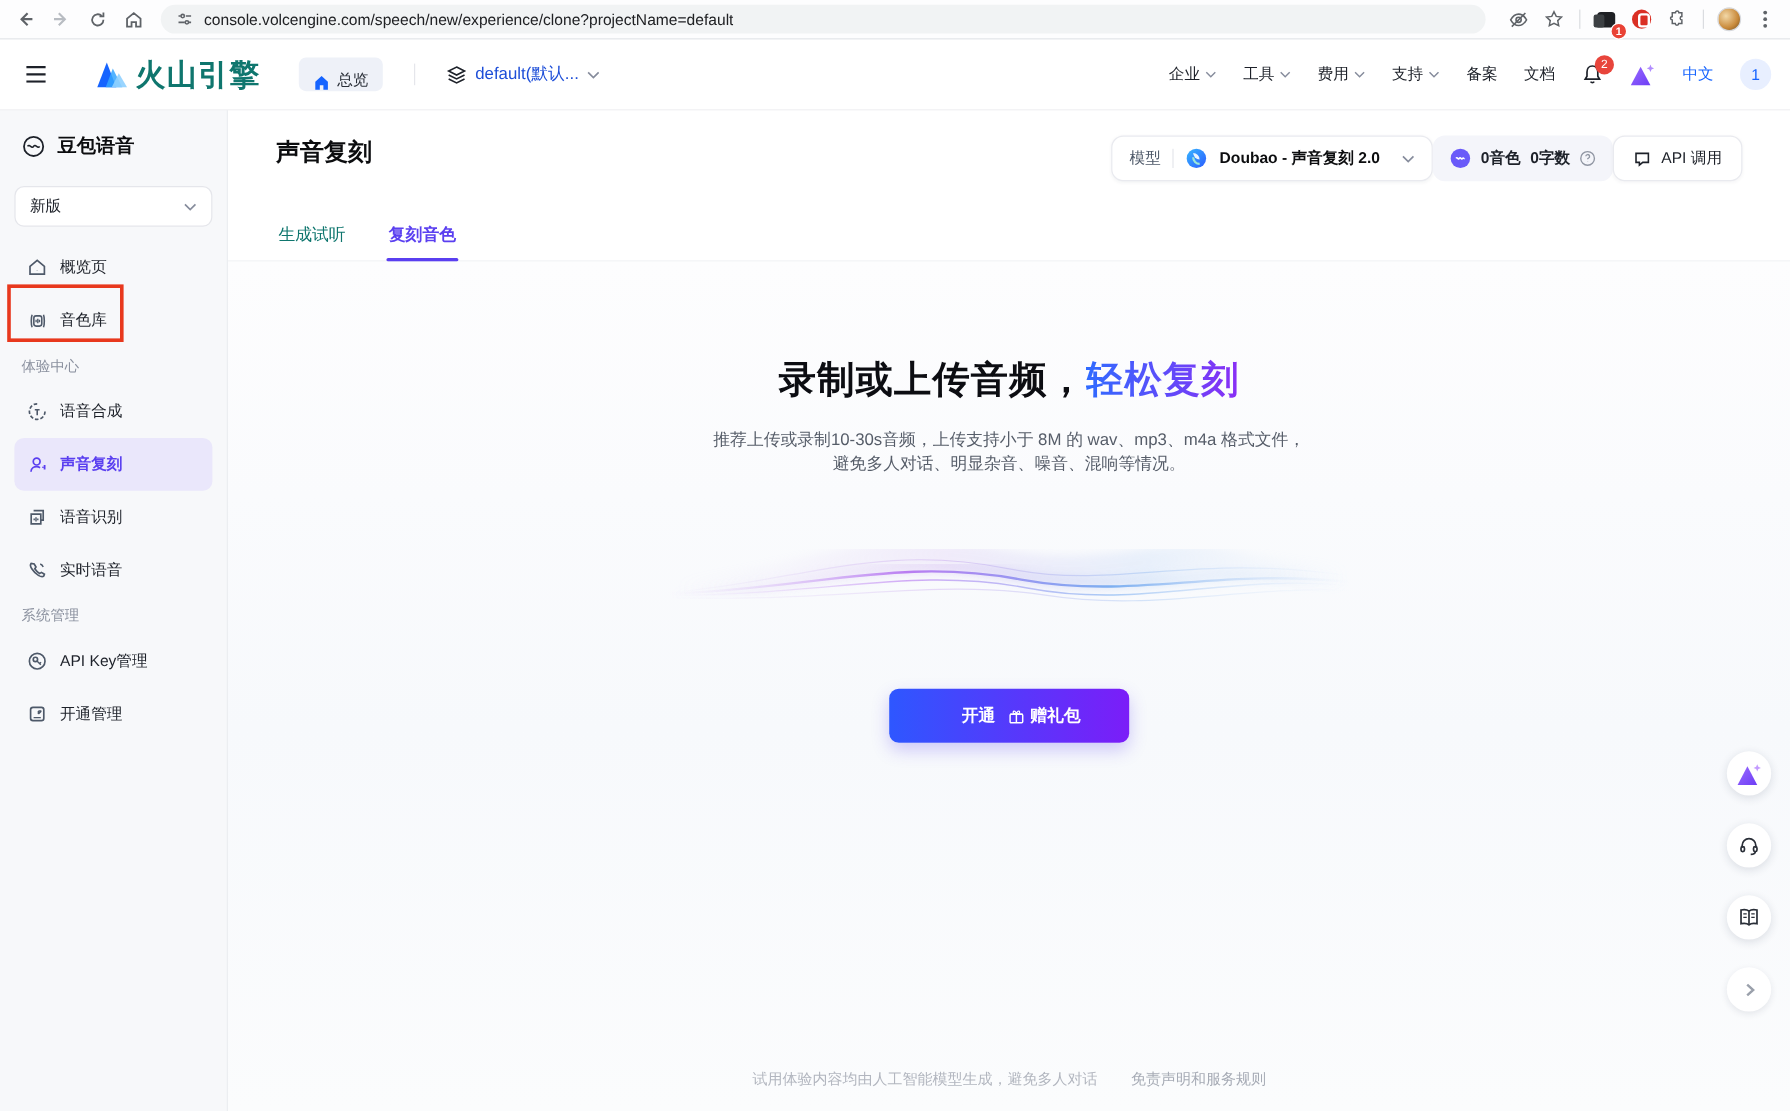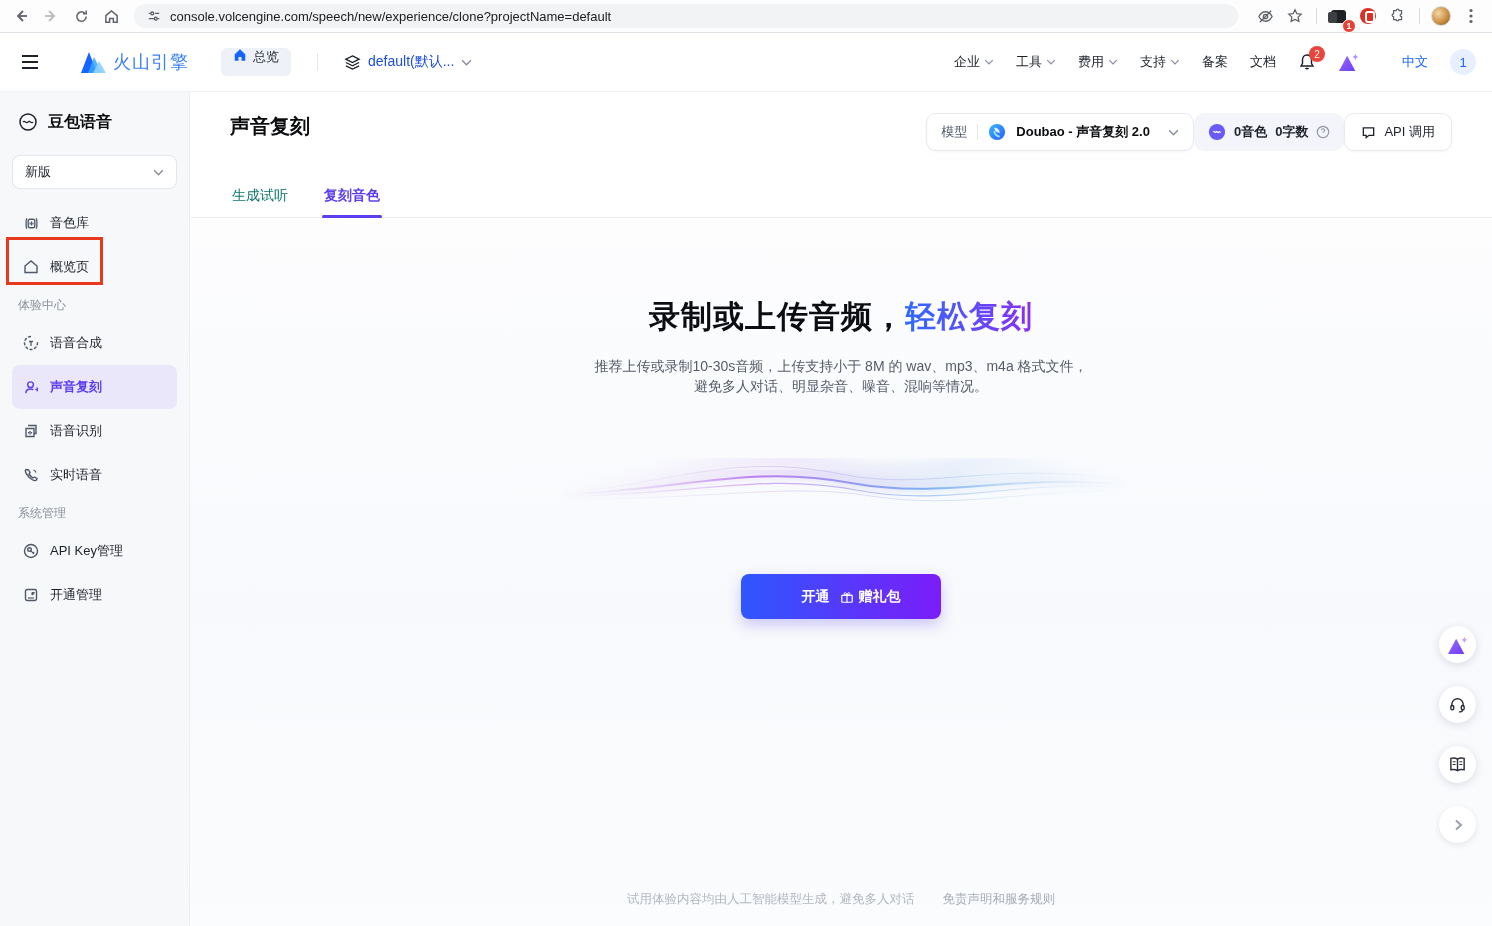--- a/index.html
+++ b/index.html
@@ -19,33 +19,33 @@
   .ext-black:before { content:""; position:absolute; left:-3px; top:2px; width:9px; height:11px; background:#3c4043; border-radius:2px; }
   .red-o { width:16px; height:16px; border-radius:50%; background:#da3025; position:relative; }
   .red-o:after { content:""; position:absolute; left:5px; top:3px; width:6px; height:8px; border:2px solid #fff; border-radius:3px; }
   .avatar-tiger { width:20px; height:20px; border-radius:50%; background:radial-gradient(circle at 35% 35%, #f2d8a7, #c98a3b 60%, #6b4a1f); border:1px solid #d7d9dd; }
   .chrome-sep { width:1px; height:16px; background:#dadce0; margin:0 4px; }
 
   
   .topnav { height:58px; background:#fff; display:flex; align-items:center; padding:0 16px; gap:10px; box-shadow:0 1px 0 #f0f1f3; position:relative; z-index:5; flex:0 0 auto; }
   .hamburger { width:28px; height:28px; display:flex; align-items:center; justify-content:center; cursor:pointer; color:#1d2129; }
   .logo { display:flex; align-items:center; gap:7px; margin-left:26px; cursor:pointer; }
-  .logo-text { font-size:18px; font-weight:normal; color:#3b82f6; letter-spacing:1px; }
-  .overview-pill { margin-left:22px; height:28px; background:#eef1f8; border-radius:6px; display:flex; align-items:flex-start; gap:6px; padding:0 12px; cursor:pointer; }
+  .logo-text { font-size:25px; font-weight:bold; color:#0f766e; letter-spacing:1px; }
+  .overview-pill { margin-left:22px; height:28px; background:#eef1f8; border-radius:6px; display:flex; align-items:flex-end; gap:6px; padding:0 12px; cursor:pointer; }
   .overview-pill span { font-size:13px; color:#2a2f38; }
   .nav-sep { width:1px; height:18px; background:#e5e6eb; margin:0 16px; }
   .project-sel { display:flex; align-items:center; gap:7px; cursor:pointer; color:#1d4ed8; font-size:14px; }
   .search-box { position:absolute; left:667px; top:13px; width:298px; height:32px; border:1px solid #e5e6eb; border-radius:4px; display:flex; align-items:center; padding:0 10px; gap:7px; background:#fff; }
   .search-box input { border:none; outline:none; flex:1; font-size:13px; color:#1d2129; font-family:inherit; background:transparent; }
   .search-box input::placeholder { color:#9096a3; }
   .topnav-right { margin-left:auto; display:flex; align-items:center; gap:22px; }
   .nav-link { font-size:13px; color:#1d2129; cursor:pointer; display:flex; align-items:center; gap:4px; white-space:nowrap; }
   .bell-wrap { position:relative; cursor:pointer; display:flex; }
   .bell-badge { position:absolute; top:-7px; right:-9px; min-width:16px; height:16px; border-radius:8px; background:#e8453c; color:#fff; font-size:10px; display:flex; align-items:center; justify-content:center; padding:0 4px; }
-  .lang { color:#1664ff; font-size:13px; cursor:pointer;margin-left:20px; }
+  .lang { color:#1664ff; font-size:13px; cursor:pointer; }
   .user-avatar { width:26px; height:26px; border-radius:50%; background:#e8efff; color:#1664ff; font-size:13px; display:flex; align-items:center; justify-content:center; cursor:pointer; }
 
   
   .shell { flex:1; display:flex; min-height:0; }
 
   
   .sidebar { width:190px; background:#f7f8fa; border-right:1px solid #eceef1; padding:14px 12px; position:relative; flex:0 0 auto; }
   .product-header { height:34px; display:flex; align-items:center; gap:10px; padding:0 6px; }
   .product-title { font-size:16px; font-weight:bold; color:#0c0d0f; }
   .version-select { margin:16px 0 12px; height:34px; background:#fff; border:1px solid #e5e6eb; border-radius:8px; display:flex; align-items:center; justify-content:space-between; padding:0 12px; font-size:13px; color:#1d2129; cursor:pointer; }
@@ -265,37 +265,37 @@
       </div>
       <div class="version-select">
         <span>新版</span>
         <svg width="11" height="7" viewBox="0 0 12 8" fill="none" stroke="#868c9c" stroke-width="1.6">
             <path d="M1 1.5 L6 6.5 L11 1.5"></path>
           </svg>
       </div>
 
       <div class="nav-item">
         <span class="ico">
+            <svg width="16" height="16" viewBox="0 0 16 16" fill="none" stroke="currentColor" stroke-width="1.4">
+              <path d="M2 7 L8 2 L14 7 V13.5 H2 Z"></path>
+              <path d="M8 10.5 v0.1"></path>
+            </svg>
+          </span>
+        <span>概览页</span>
+      </div>
+      <div class="nav-item">
+        <span class="ico">
             <svg width="17" height="17" viewBox="0 0 18 18" fill="none" stroke="currentColor" stroke-width="1.4">
               <path d="M4 3.5 C3 5.5 3 12.5 4 14.5"></path>
               <path d="M14 3.5 C15 5.5 15 12.5 14 14.5"></path>
               <rect x="5.5" y="4.5" width="7" height="9" rx="2"></rect>
               <path d="M7.5 8 v2 M9 7 v4 M10.5 8 v2" stroke-width="1.2"></path>
             </svg>
           </span>
         <span>音色库</span>
-      </div>
-      <div class="nav-item">
-        <span class="ico">
-            <svg width="16" height="16" viewBox="0 0 16 16" fill="none" stroke="currentColor" stroke-width="1.4">
-              <path d="M2 7 L8 2 L14 7 V13.5 H2 Z"></path>
-              <path d="M8 10.5 v0.1"></path>
-            </svg>
-          </span>
-        <span>概览页</span>
       </div>
       <div class="section-label">体验中心</div>
       <div class="nav-item">
         <span class="ico">
             <svg width="16" height="16" viewBox="0 0 16 16" fill="none" stroke="currentColor" stroke-width="1.4">
               <path d="M8 1.5 a6.5 6.5 0 1 0 6.5 6.5 V6.5" stroke-dasharray="3 1.6"></path>
               <path d="M6 6.5 H10 M8 6.5 V11" stroke-width="1.3"></path>
             </svg>
           </span>
         <span>语音合成</span>

